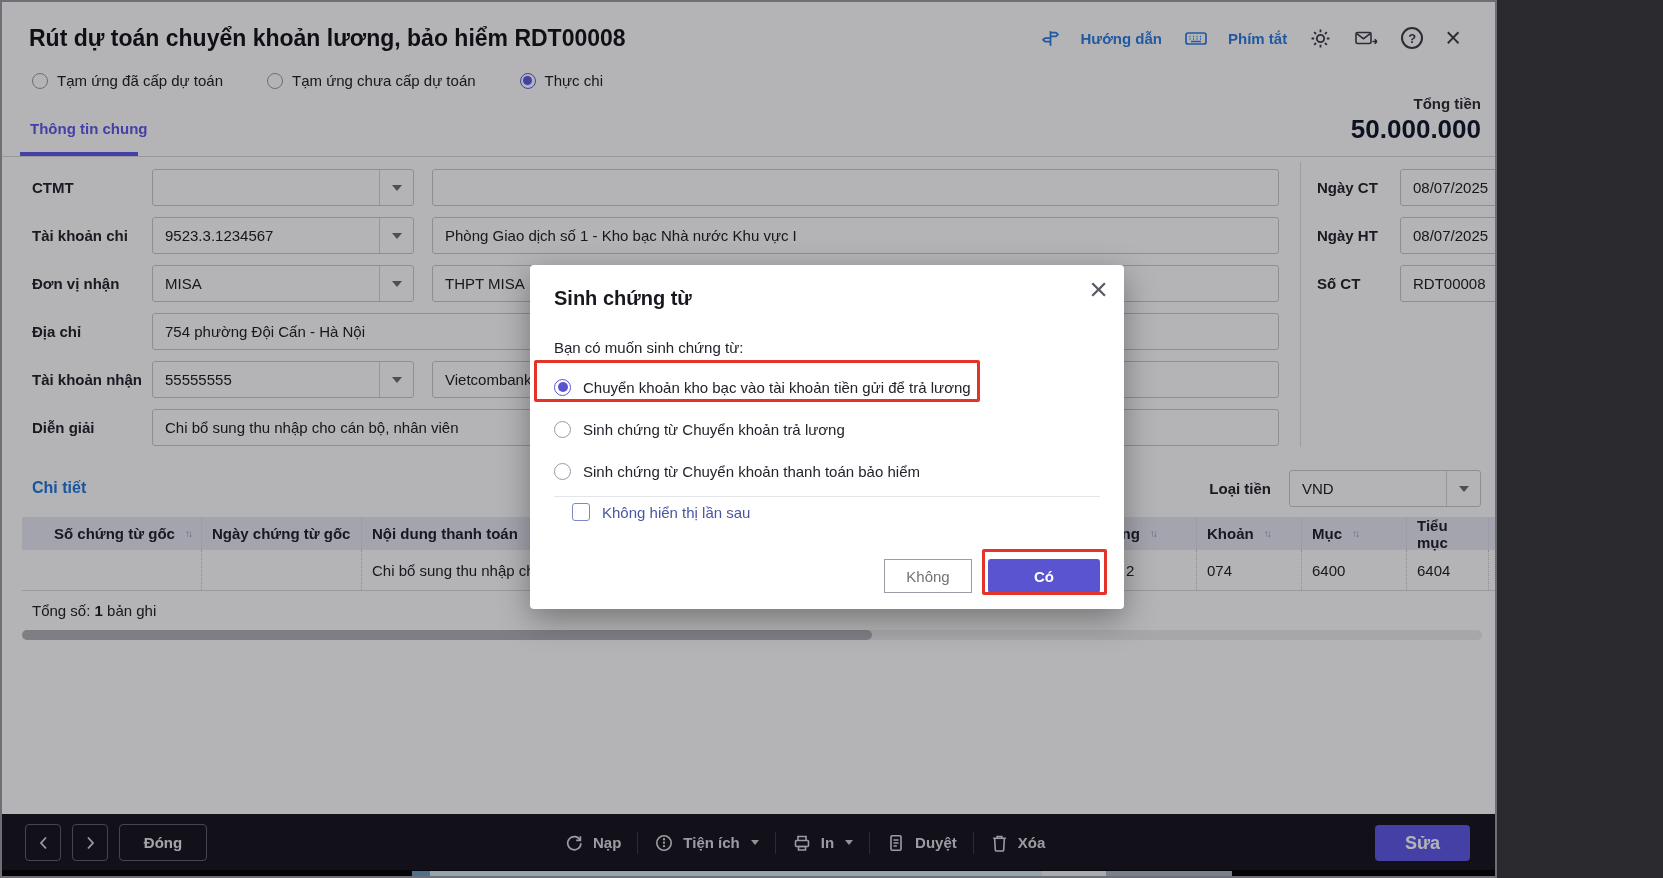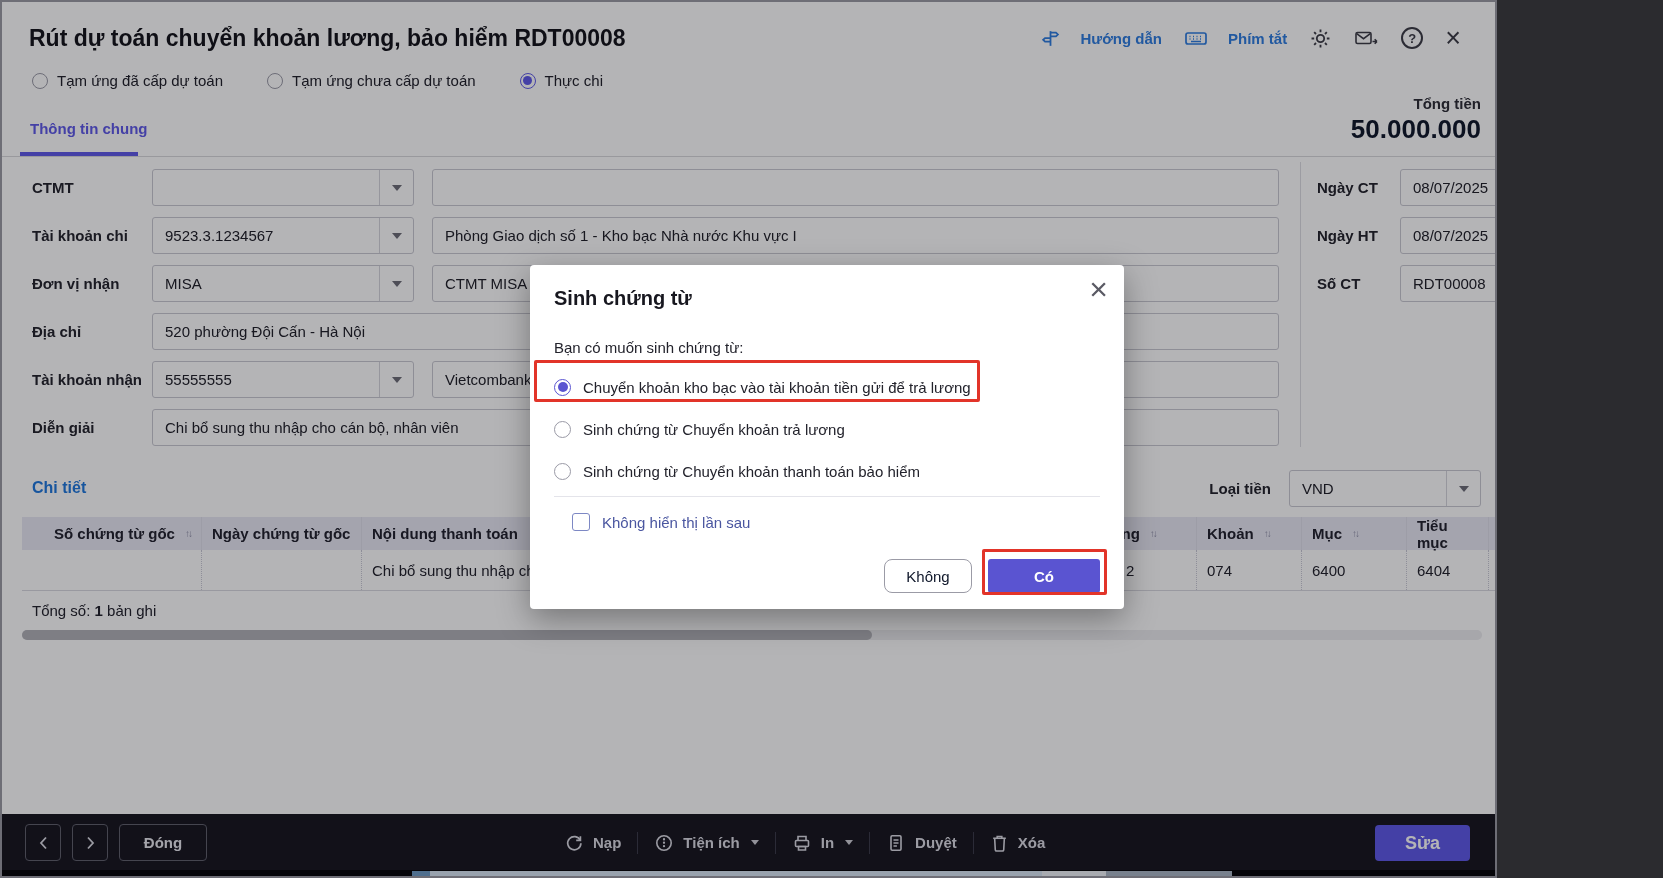--- a/index.html
+++ b/index.html
@@ -116,26 +116,26 @@
   .m-close { position:absolute; top:8px; right:16px; font-size:32px; font-weight:200;
              color:#5a5a64; line-height:1; cursor:pointer; }
   .m-prompt { margin-top:29px; font-size:15px; color:#23232c; }
   .m-option { display:flex; align-items:center; gap:12px; height:22px; margin-top:20px;
               font-size:15px; color:#23232c; }
   .m-option:first-of-type { margin-top:12px; }
   .m-option .radio { width:17px; height:17px; }
   .m-option .radio.sel { border-color:#5a54d1; }
   .m-option .radio.sel::after { background:#5a54d1; }
   .m-divider { margin-top:14px; border-top:1px solid #e4e4ea; }
-  .m-check { display:flex; align-items:center; gap:12px; margin-top:16px;
+  .m-check { display:flex; align-items:center; gap:12px; margin-top:6px;
              font-size:15px; color:#4a56a0;padding-left:18px; }
   .checkbox { width:18px; height:18px; border:1.6px solid #7d88c4; border-radius:3px; background:#fff; flex:none; }
   .m-footer { position:absolute; right:24px; bottom:16px; display:flex; gap:16px; align-items:center; }
-  .btn-khong { width:88px; height:34px; border:1px solid #9b9ba6; border-radius:8px; background:#fff;
-               color:#0f172a; font-size:15px; display:flex; align-items:center; justify-content:center; }
+  .btn-khong { width:88px; height:34px; border:1px solid #9b9ba6; border-radius:0; background:#fff;
+               color:#737373; font-size:15px; display:flex; align-items:center; justify-content:center; }
   .btn-co { width:112px; height:34px; background:#5a54d1; border-radius:3px; color:#fff;
             font-size:15px; font-weight:bold; display:flex; align-items:center; justify-content:center; }
 
   
   .ann { position:absolute; border:3px solid #e23429; z-index:60; border-radius:2px; }
   .ann1 { left:532px; top:358px; width:446px; height:42px; }
   .ann2 { left:980px; top:547px; width:125px; height:46px; }
 
   svg { display:block; }
 </style>
@@ -236,26 +236,26 @@
 
     <div class="f-label">Đơn vị nhận</div>
     <div class="combo">
       <span>MISA</span>
       <span class="arrow-box">
           <span class="tri"></span>
         </span>
     </div>
     <div></div>
     <div class="field">
-      <span>CTMT MISA</span>
+      <span>THPT MISA</span>
     </div>
 
     <div class="f-label">Địa chỉ</div>
     <div class="field span-wide">
-      <span>520 phường Đội Cấn - Hà Nội</span>
+      <span>754 phường Đội Cấn - Hà Nội</span>
     </div>
 
     <div class="f-label">Tài khoản nhận</div>
     <div class="combo">
       <span>55555555</span>
       <span class="arrow-box">
           <span class="tri"></span>
         </span>
     </div>
     <div></div>

